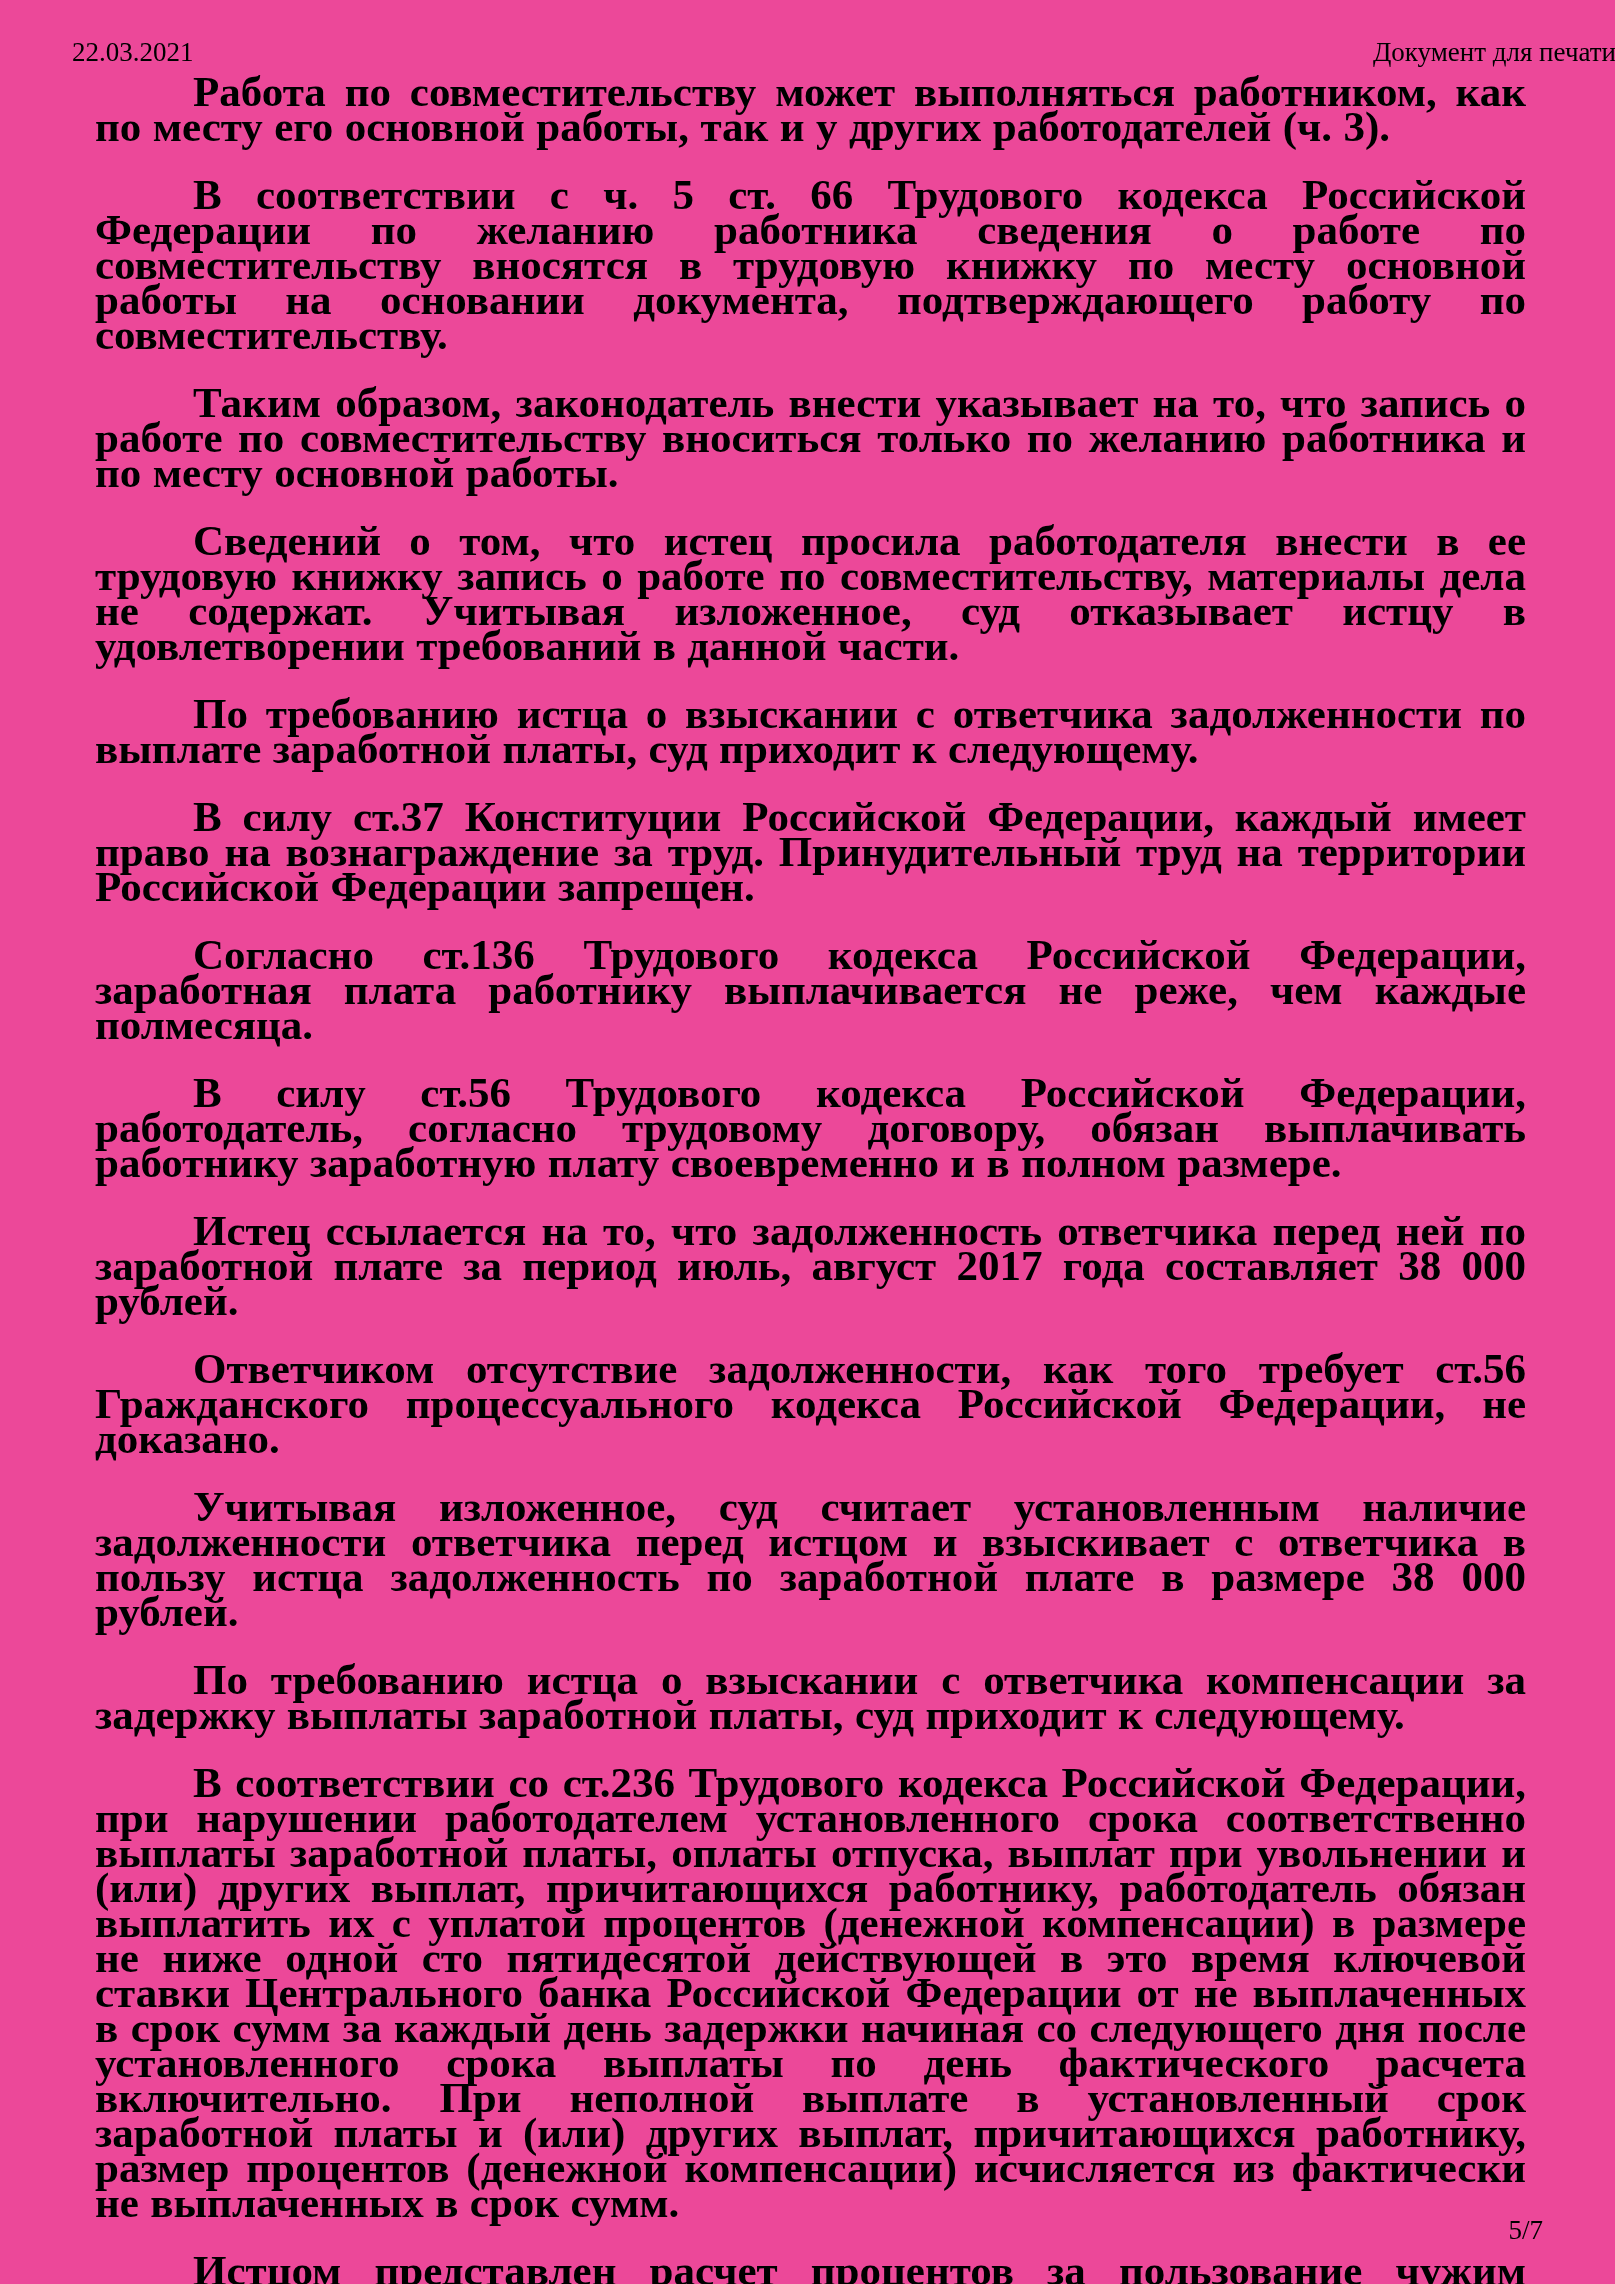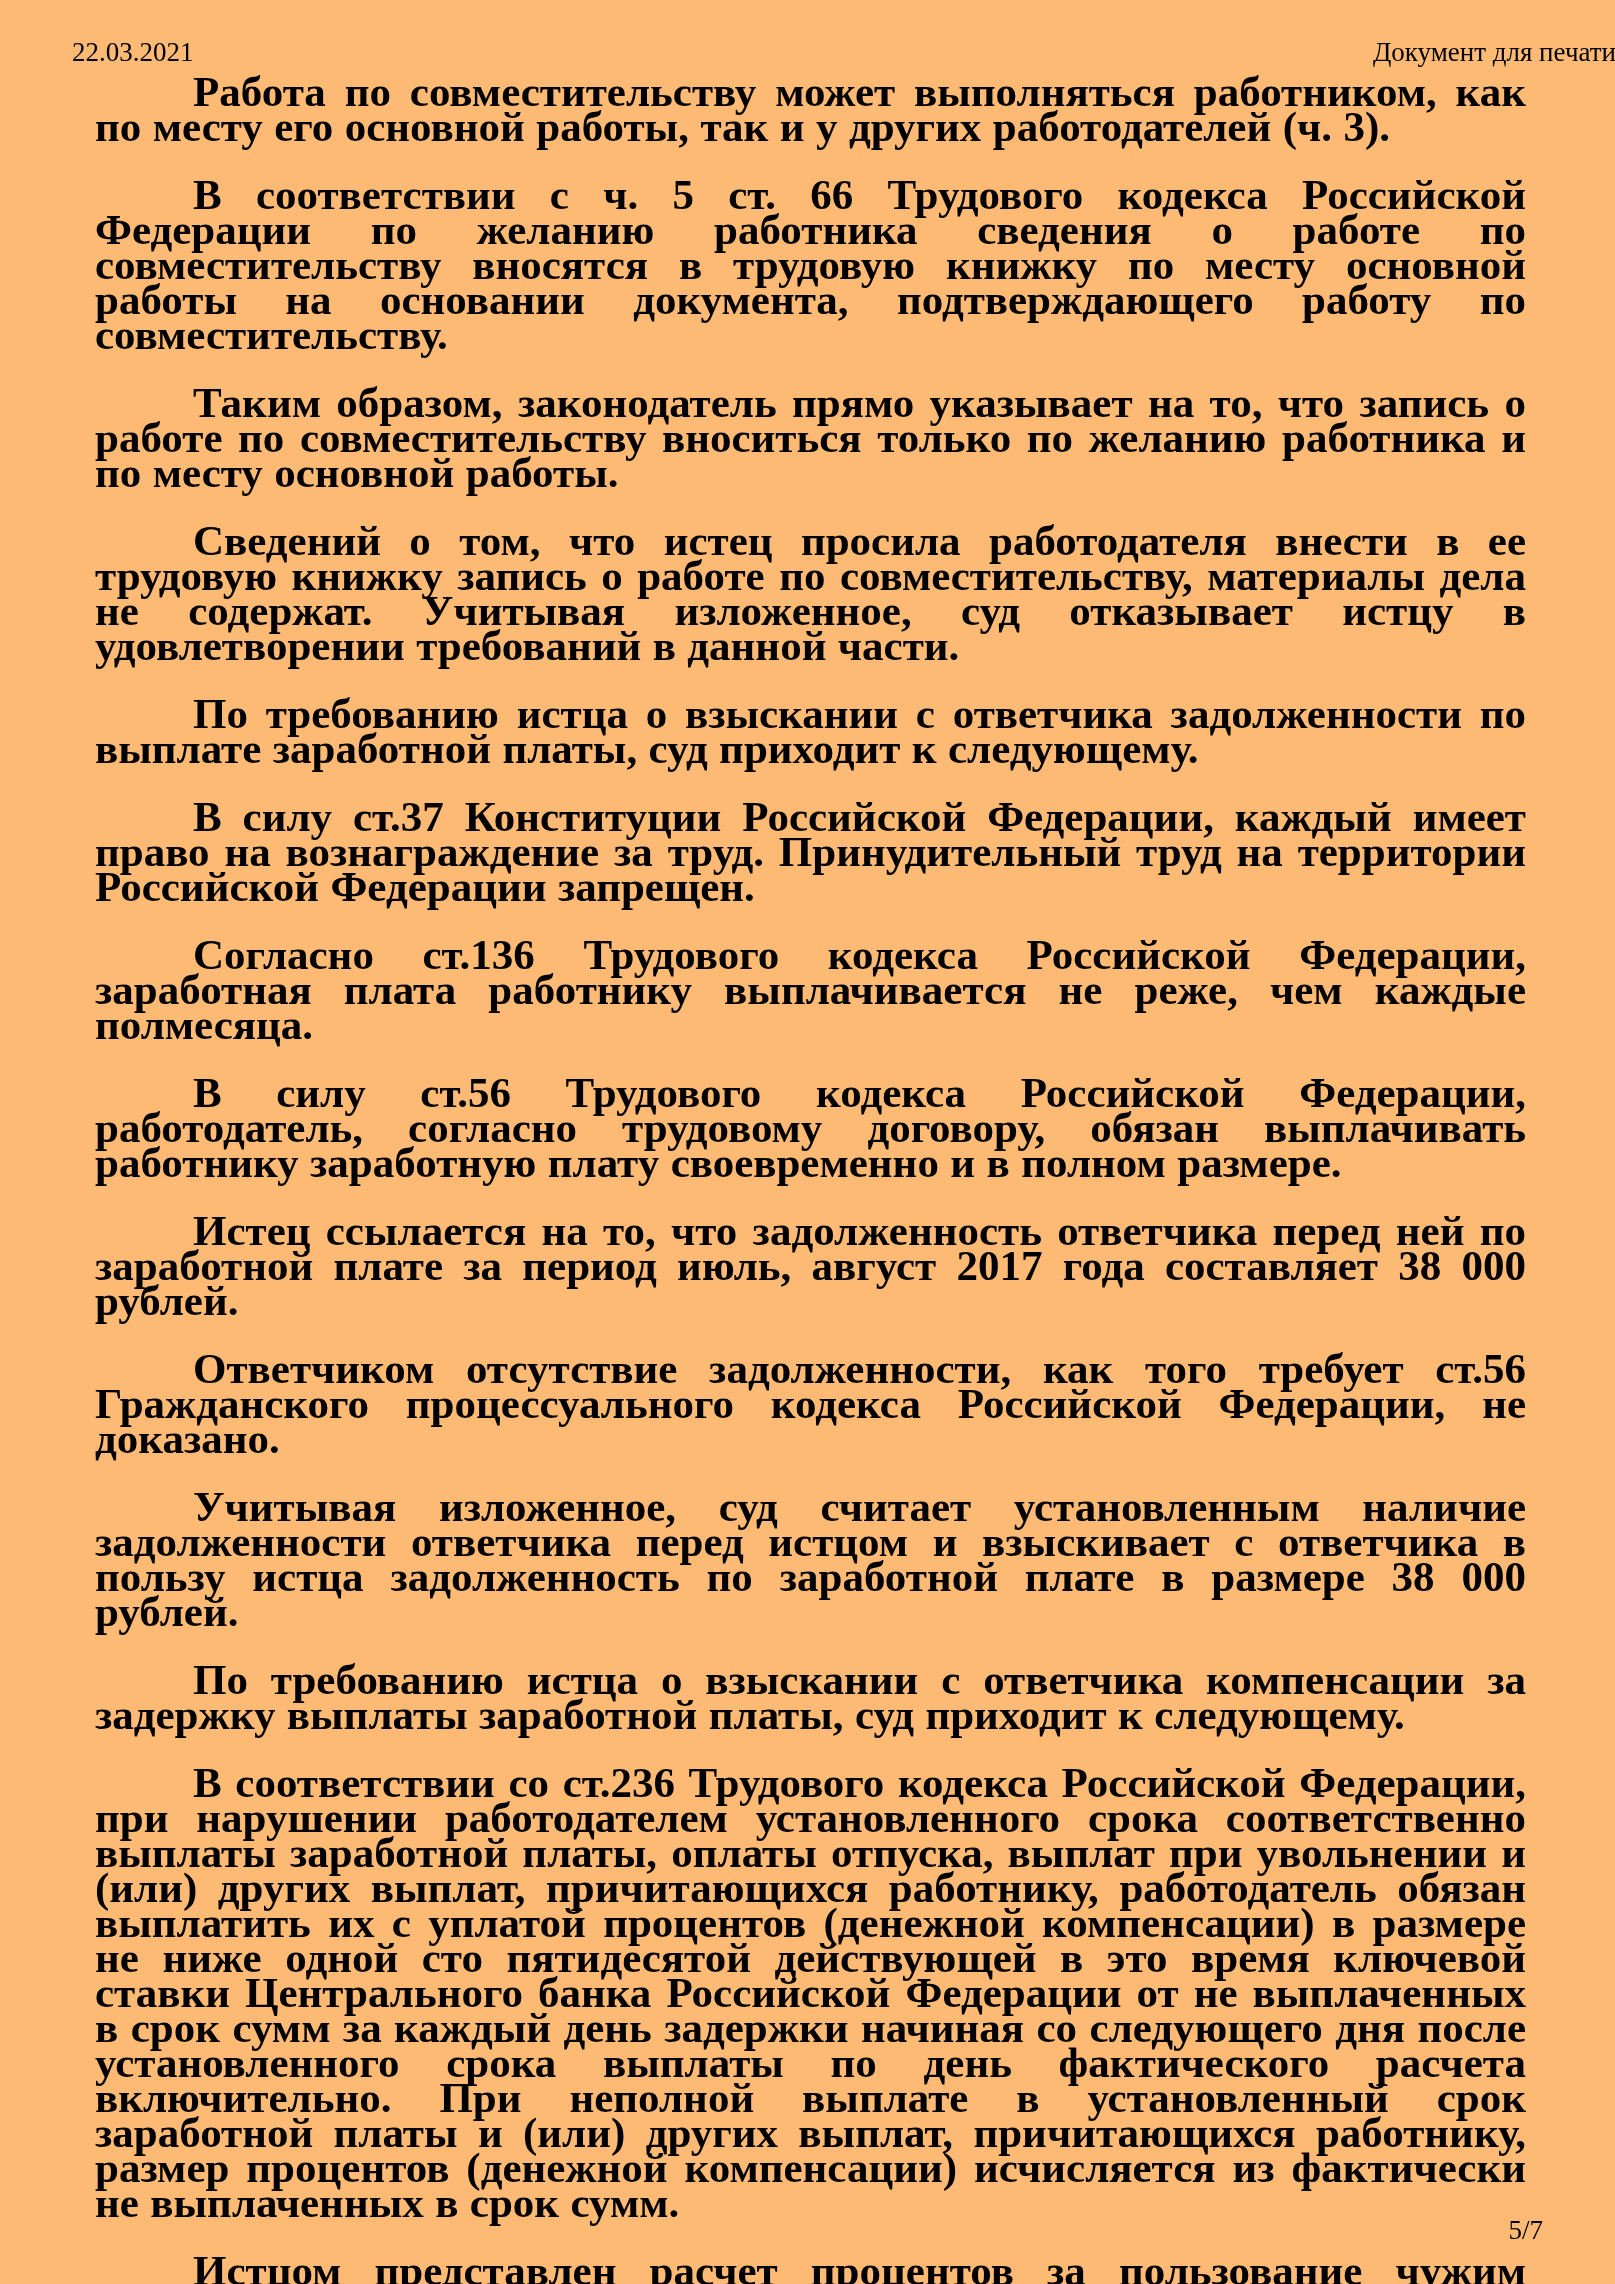--- a/index.html
+++ b/index.html
@@ -5,21 +5,21 @@
 <style>
   html, body {
     margin: 0;
     padding: 0;
     background: #ffffff;
   }
   .page {
     position: relative;
     width: 1616px;
     height: 2284px;
-    background: #fdba74;
+    background: #ec4899;
     color: #000000;
     font-family: "Liberation Serif", "DejaVu Serif", serif;
     overflow: hidden;
   }
   
   .print-header {
     position: absolute;
     top: 38px;
     left: 0;
     right: 0;
@@ -71,21 +71,21 @@
 <div class="page">
 
   <div class="print-header">
     <span class="print-date">22.03.2021</span>
     <span class="print-title">Документ для печати</span>
   </div>
 
   <div class="content" id="paragraphs">
       <p>Работа по совместительству может выполняться работником, как по месту его основной работы, так и у других работодателей (ч. 3).</p>
       <p>В соответствии с ч. 5 ст. 66 Трудового кодекса Российской Федерации по желанию работника сведения о работе по совместительству вносятся в трудовую книжку по месту основной работы на основании документа, подтверждающего работу по совместительству.</p>
-      <p>Таким образом, законодатель прямо указывает на то, что запись о работе по совместительству вноситься только по желанию работника и по месту основной работы.</p>
+      <p>Таким образом, законодатель внести указывает на то, что запись о работе по совместительству вноситься только по желанию работника и по месту основной работы.</p>
       <p>Сведений о том, что истец просила работодателя внести в ее трудовую книжку запись о работе по совместительству, материалы дела не содержат. Учитывая изложенное, суд отказывает истцу в удовлетворении требований в данной части.</p>
       <p>По требованию истца о взыскании с ответчика задолженности по выплате заработной платы, суд приходит к следующему.</p>
       <p>В силу ст.37 Конституции Российской Федерации, каждый имеет право на вознаграждение за труд. Принудительный труд на территории Российской Федерации запрещен.</p>
       <p>Согласно ст.136 Трудового кодекса Российской Федерации, заработная плата работнику выплачивается не реже, чем каждые полмесяца.</p>
       <p>В силу ст.56 Трудового кодекса Российской Федерации, работодатель, согласно трудовому договору, обязан выплачивать работнику заработную плату своевременно и в полном размере.</p>
       <p>Истец ссылается на то, что задолженность ответчика перед ней по заработной плате за период июль, август 2017 года составляет 38 000 рублей.</p>
       <p>Ответчиком отсутствие задолженности, как того требует ст.56 Гражданского процессуального кодекса Российской Федерации, не доказано.</p>
       <p>Учитывая изложенное, суд считает установленным наличие задолженности ответчика перед истцом и взыскивает с ответчика в пользу истца задолженность по заработной плате в размере 38 000 рублей.</p>
       <p>По требованию истца о взыскании с ответчика компенсации за задержку выплаты заработной платы, суд приходит к следующему.</p>
       <p>В соответствии со ст.236 Трудового кодекса Российской Федерации, при нарушении работодателем установленного срока соответственно выплаты заработной платы, оплаты отпуска, выплат при увольнении и (или) других выплат, причитающихся работнику, работодатель обязан выплатить их с уплатой процентов (денежной компенсации) в размере не ниже одной сто пятидесятой действующей в это время ключевой ставки Центрального банка Российской Федерации от не выплаченных в срок сумм за каждый день задержки начиная со следующего дня после установленного срока выплаты по день фактического расчета включительно. При неполной выплате в установленный срок заработной платы и (или) других выплат, причитающихся работнику, размер процентов (денежной компенсации) исчисляется из фактически не выплаченных в срок сумм.</p>

